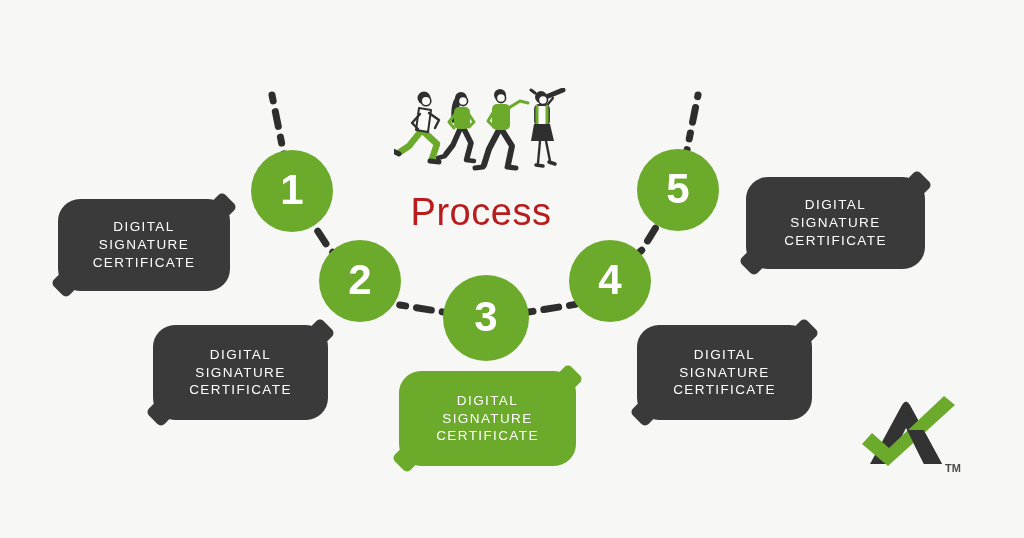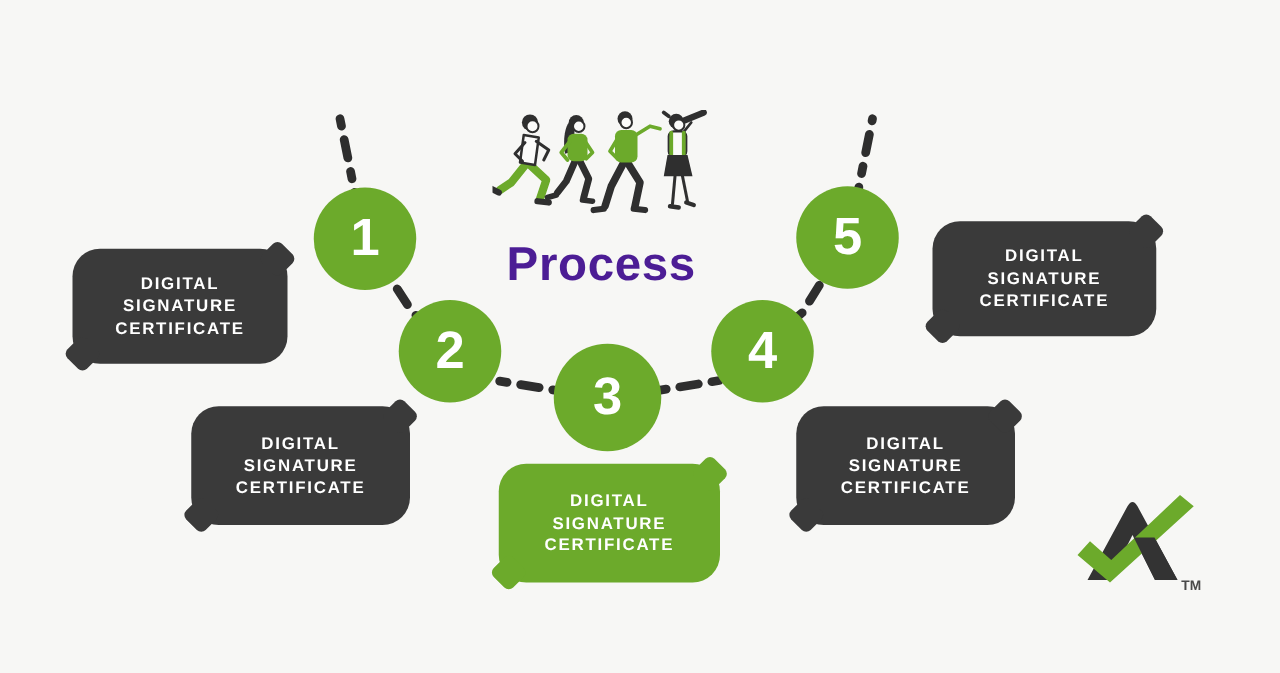--- a/index.html
+++ b/index.html
@@ -22,26 +22,26 @@
   }
   .card.dark{background:#3a3a3a;}
   .card.green{background:#6caa2b;}
   .card::before,.card::after{
     content:"";position:absolute;width:22px;height:22px;background:inherit;
     border-radius:5px;transform:rotate(45deg);z-index:-1;
   }
   .card::before{top:-3px;right:-3px;}
   .card::after{bottom:-3px;left:-3px;}
   .card .label{
-    width:152px;color:#ffffff;font-weight:bold;font-size:13.5px;
+    width:152px;color:#ffffff;font-weight:normal;font-size:13.5px;
     letter-spacing:1.4px;line-height:1.32;
   }
   .title{
     position:absolute;left:371px;top:191px;width:220px;z-index:2;
-    text-align:center;color:#4c1d95;font-weight:bold;font-size:38px;
+    text-align:center;color:#b91c1c;font-weight:normal;font-size:38px;
     letter-spacing:0.5px;
   }
   .illustration{position:absolute;left:394px;top:88px;z-index:2;}
   .logo{position:absolute;left:858px;top:392px;width:118px;height:92px;z-index:2;}
 </style>
 </head>
 <body>
 
 <div class="canvas">
 

